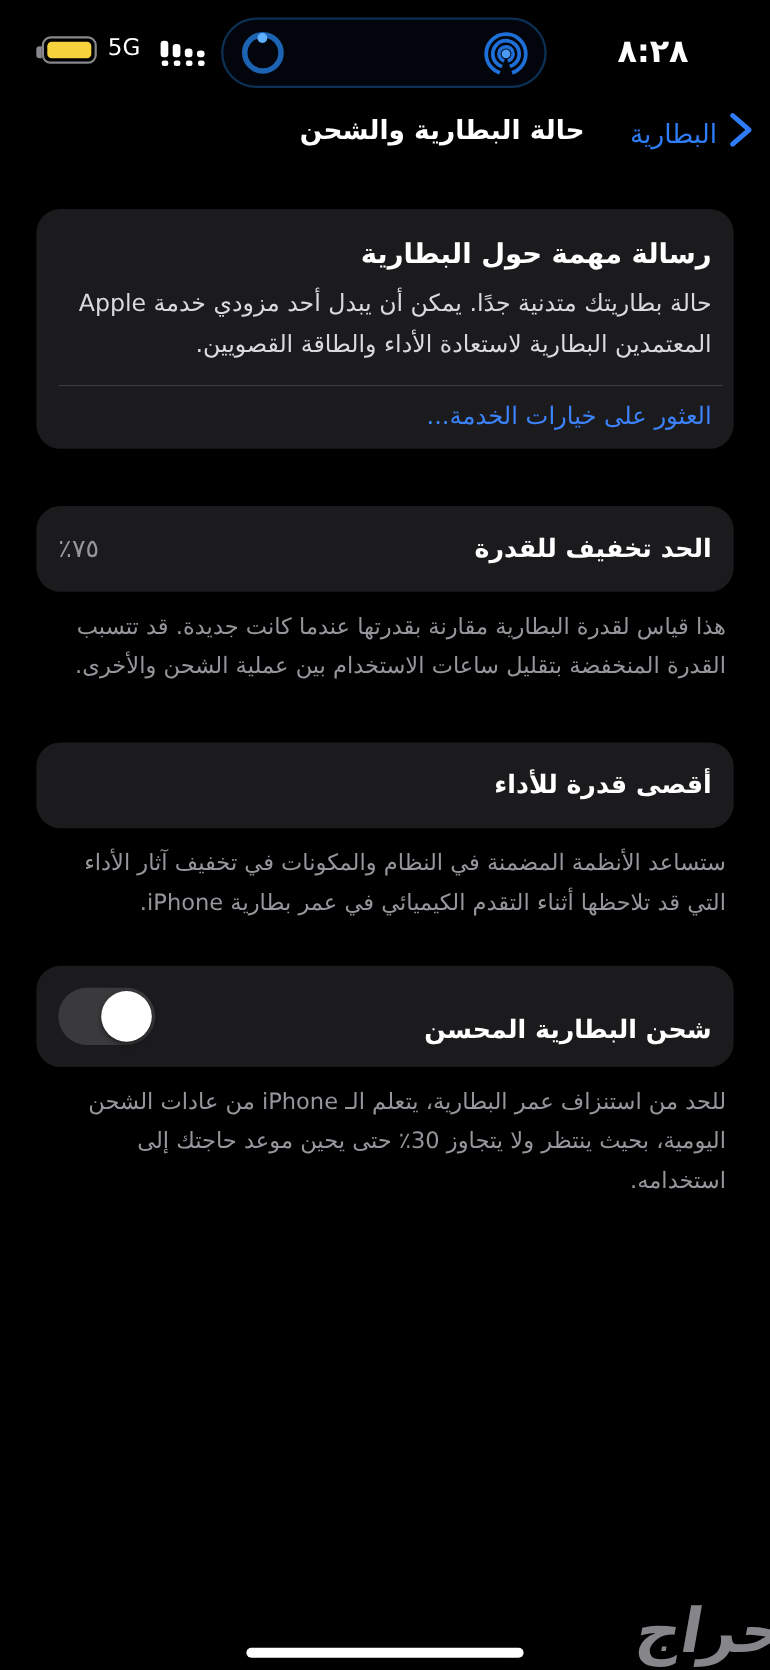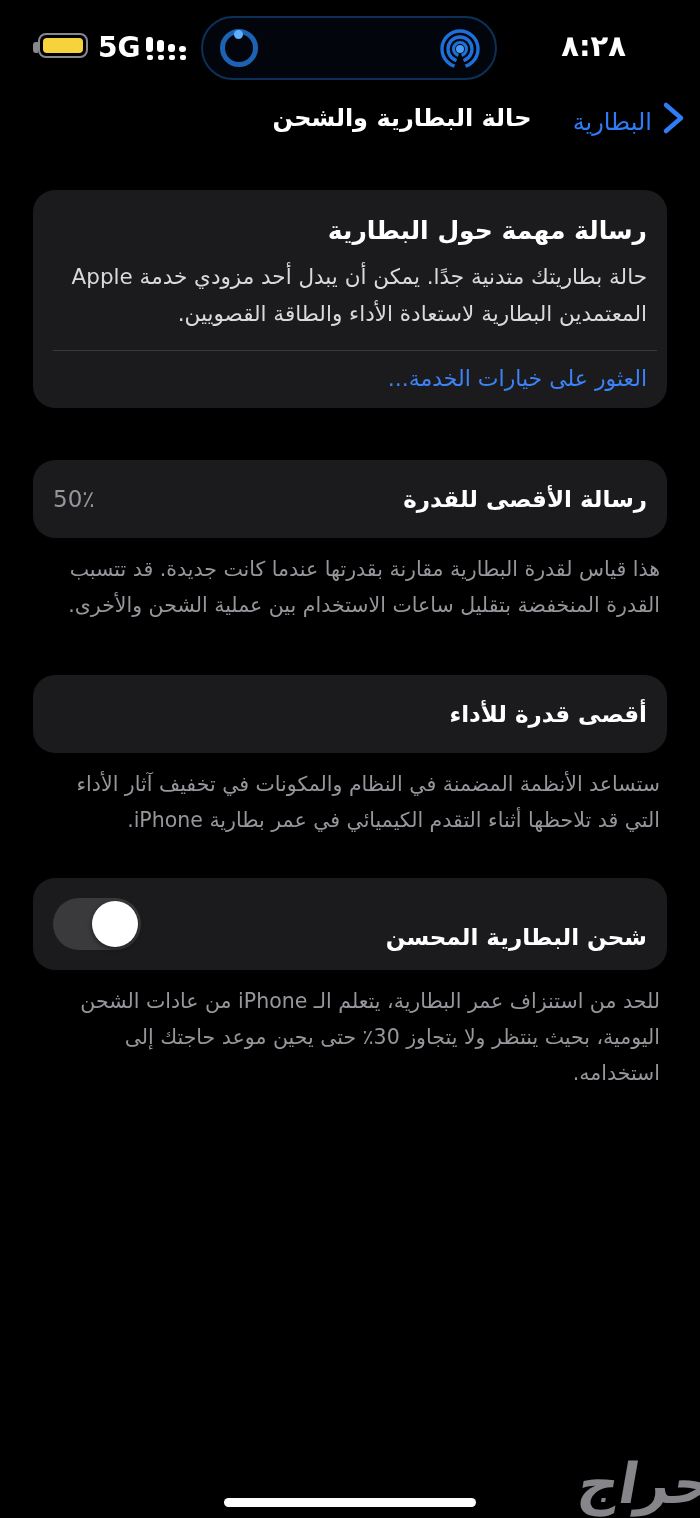--- a/index.html
+++ b/index.html
@@ -10,21 +10,21 @@
     background:#000; color:#fff; overflow:hidden; direction:rtl;
   }
 
   
   .status-bar { position:relative; height:92px; }
   .battery { position:absolute; left:38px; top:33px; width:50px; height:25px;
     border:2px solid #87878c; border-radius:8px; }
   .battery-fill { position:absolute; inset:3px; border-radius:4px; background:#f6d33c; }
   .battery-nub { position:absolute; left:-7px; top:7px; width:5px; height:11px;
     border-radius:3px 0 0 3px; background:#87878c; }
-  .net-label { position:absolute; left:98px; top:31px; font-size:28px; font-weight:bold;
+  .net-label { position:absolute; left:98px; top:31px; font-size:21px; font-weight:normal;
     color:#fff; direction:ltr; }
   .signal { position:absolute; left:146px; top:32px; display:flex; gap:4px; align-items:flex-end;
     height:28px; direction:ltr; }
   .sig-col { display:flex; flex-direction:column; align-items:center; gap:3px; justify-content:flex-end; }
   .sig-bar { width:7px; border-radius:3px; background:#fff; }
   .sig-dot { width:6px; height:5px; border-radius:2px; background:#fff; }
   .c1 .sig-bar{height:15px;} .c2 .sig-bar{height:12px;} .c3 .sig-bar{height:8px;} .c4 .sig-bar{height:6px;}
 
   .island { position:absolute; left:201px; top:16px; width:296px; height:64px;
     border:2px solid #0d3156; border-radius:33px; background:#02060c; }
@@ -137,22 +137,22 @@
   <div class="content">
 
     <div class="card card-message">
       <div class="msg-title">رسالة مهمة حول البطارية</div>
       <p class="msg-body">حالة بطاريتك متدنية جدًا. يمكن أن يبدل أحد مزودي خدمة Apple المعتمدين البطارية لاستعادة الأداء والطاقة القصويين.</p>
       <div class="divider"></div>
       <a class="msg-link">العثور على خيارات الخدمة...</a>
     </div>
 
     <div class="card row-card">
-      <span class="row-label">رسالة الأقصى للقدرة</span>
-      <span class="row-value">50٪</span>
+      <span class="row-label">الحد تخفيف للقدرة</span>
+      <span class="row-value">٧٥٪</span>
     </div>
     <p class="footnote">هذا قياس لقدرة البطارية مقارنة بقدرتها عندما كانت جديدة. قد تتسبب القدرة المنخفضة بتقليل ساعات الاستخدام بين عملية الشحن والأخرى.</p>
 
     <div class="card row-card peak">
       <span class="row-label">أقصى قدرة للأداء</span>
     </div>
     <p class="footnote">ستساعد الأنظمة المضمنة في النظام والمكونات في تخفيف آثار الأداء التي قد تلاحظها أثناء التقدم الكيميائي في عمر بطارية iPhone.</p>
 
     <div class="card row-card charge">
       <span class="row-label">شحن البطارية المحسن</span>

